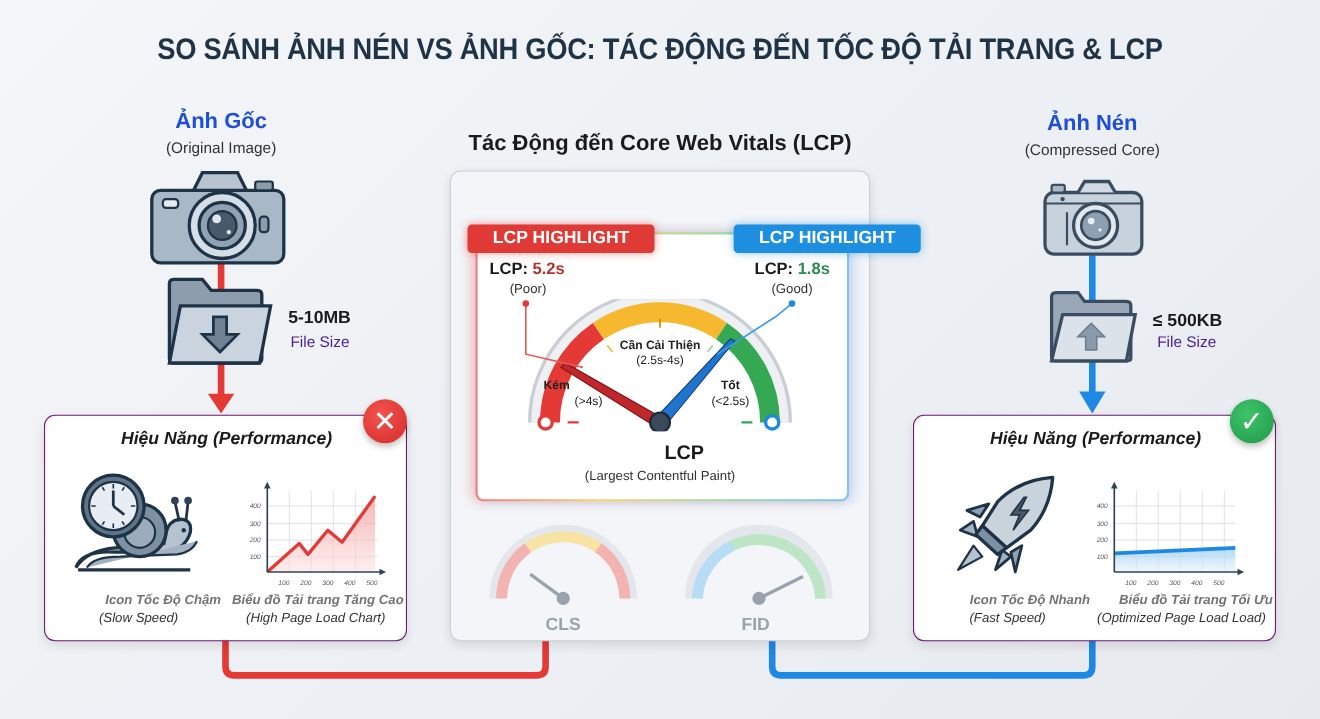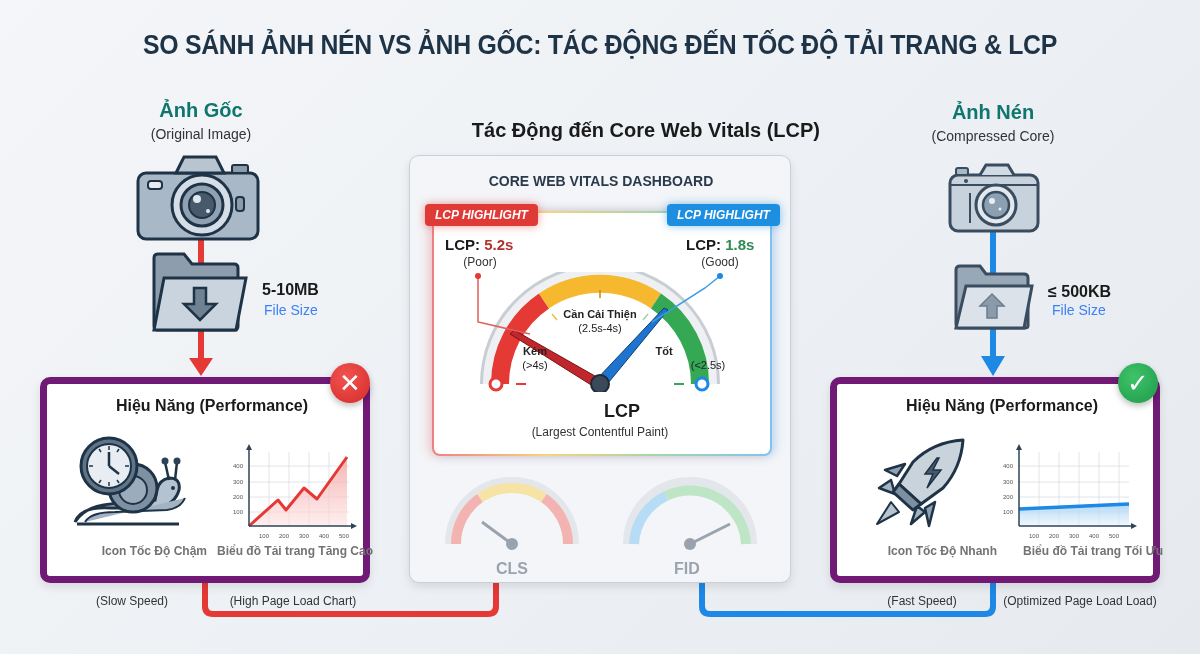--- a/index.html
+++ b/index.html
@@ -9,49 +9,50 @@
     background: linear-gradient(135deg, #f4f6f9 0%, #eceff3 60%, #e6e9ee 100%);
     position: relative;
     color: #1e2a38;
   }
   .abs { position: absolute; }
   .main-title {
     left: 0; top: 30px; width: 1200px; text-align: center;
     font-size: 27px; font-weight: 700; color: #1f3347;
     letter-spacing: -0.3px; transform: scaleX(0.92); transform-origin: center;
   }
-  .side-title { font-size: 20px; font-weight: 700; color: #0f766e; text-align: center; }
+  .side-title { font-size: 20px; font-weight: 700; color: #1d4ed8; text-align: center; }
   .side-sub { font-size: 14px; color: #333; text-align: center; }
   .file-size { font-size: 16px; font-weight: 700; color: #1a1a1a; text-align: center; }
-  .file-lbl { font-size: 14px; color: #3b82f6; }
-  .center-title { font-size: 20px; font-weight: 700; color: #1a1a1a; text-align: right; }
+  .file-lbl { font-size: 14px; color: #4c1d95; }
+  .center-title { font-size: 20px; font-weight: 700; color: #1a1a1a; text-align: center; }
 
   .perf-card {
-    background: #fff; border: 7px solid #701a75; border-radius: 10px;
+    background: #fff; border: 1px solid #701a75; border-radius: 10px;
     box-shadow: 0 4px 10px rgba(0,0,0,0.10);
+    font-style: italic;
   }
   .perf-title { font-size: 16px; font-weight: 700; color: #1a1a1a; text-align: center; }
   .cap-main { font-size: 12px; font-weight: 700; color: #737373; text-align: right; white-space: nowrap; }
-  .cap-sub { font-size: 12px; color: #333; text-align: center; white-space: nowrap; margin-top: 34px; }
+  .cap-sub { font-size: 12px; color: #333; text-align: center; white-space: nowrap; }
 
   .dash-card {
     background: #f3f5f8; border: 1px solid #c9d0d8; border-radius: 10px;
     box-shadow: 0 4px 10px rgba(0,0,0,0.10);
   }
   .dash-title { font-size: 14px; font-weight: 700; color: #2b3a4a; text-align: center; }
   .inner-panel {
     border-radius: 8px; background: #ffffff;
     border: 2px solid transparent;
     background-image: linear-gradient(#fff,#fff), linear-gradient(90deg,#f08080,#f6d57a,#9fd8a8,#7fc4f2);
     background-origin: border-box; background-clip: padding-box, border-box;
     box-shadow: -4px 0 10px rgba(240,80,80,0.25), 4px 0 10px rgba(60,150,240,0.25);
   }
   .tag {
-    font-size: 12px; font-weight: 700; color: #fff; padding: 4px 10px;
-    border-radius: 4px; white-space: nowrap; font-style: italic;
+    font-size: 16px; font-weight: 700; color: #fff; padding: 4px 23px;
+    border-radius: 4px; white-space: nowrap;
   }
   .tag-red { background: #e03a36; box-shadow: 0 0 8px rgba(224,58,54,0.5); }
   .tag-blue { background: #1e8fe0; box-shadow: 0 0 8px rgba(30,143,224,0.5); }
   .lcp-val { font-size: 15px; font-weight: 700; color: #1a1a1a; white-space: nowrap; }
   .lcp-state { font-size: 12px; color: #333; text-align: center; }
   .gauge-lbl { font-size: 11px; color: #222; text-align: center; white-space: nowrap; }
   .gauge-lbl b { font-weight: 700; }
   .lcp-big { font-size: 18px; font-weight: 700; color: #1a1a1a; text-align: right; }
   .lcp-big-sub { font-size: 12px; color: #333; text-align: center; white-space: nowrap; }
   .faded-lbl { font-size: 16px; font-weight: 700; color: #9aa3ad; }
@@ -255,21 +256,20 @@
   <div class="abs cap-main" style="left:10px;top:160px;width:150px;">Icon Tốc Độ Nhanh</div>
   <div class="abs cap-sub" style="left:10px;top:176px;width:150px;">(Fast Speed)</div>
   <div class="abs cap-main" style="left:160px;top:160px;width:166px;">Biểu đồ Tải trang Tối Ưu</div>
   <div class="abs cap-sub" style="left:156px;top:176px;width:174px;">(Optimized Page Load Load)</div>
 </div>
 <div class="abs badge badge-green" style="left:1118px;top:363px;">✓</div>
 
 <div class="abs center-title" style="left:380px;top:119px;width:440px;">Tác Động đến Core Web Vitals (LCP)</div>
 
 <div class="abs dash-card" style="left:409px;top:155px;width:382px;height:428px;">
-  <div class="abs dash-title" style="left:0;top:17px;width:382px;">CORE WEB VITALS DASHBOARD</div>
 
   <div class="abs inner-panel" style="left:22px;top:55px;width:340px;height:245px;"></div>
 
   <svg class="abs" style="left:32px;top:318px;" width="140" height="80" viewBox="0 0 140 80">
     <path d="M10 70 A60 60 0 0 1 130 70" fill="none" stroke="#e3e6ea" stroke-width="14"></path>
     <path d="M14 70 A56 56 0 0 1 38 24" fill="none" stroke="#f3b3b1" stroke-width="10"></path>
     <path d="M38 24 A56 56 0 0 1 102 24" fill="none" stroke="#f7e3a4" stroke-width="10"></path>
     <path d="M102 24 A56 56 0 0 1 126 70" fill="none" stroke="#f3b3b1" stroke-width="10"></path>
     <line x1="70" y1="70" x2="40" y2="48" stroke="#9aa3ad" stroke-width="3"></line>
     <circle cx="70" cy="70" r="6" fill="#9aa3ad"></circle>
@@ -324,24 +324,24 @@
   <span>LCP:</span>
   <span style="color:#2f8a50;">1.8s</span>
 </div>
 <div class="abs lcp-state" style="left:690px;top:255px;width:60px;">(Good)</div>
 
 <div class="abs gauge-lbl" style="left:560px;top:308px;width:80px;">
   <b>Cần Cải Thiện</b>
 </div>
 <div class="abs gauge-lbl" style="left:560px;top:322px;width:80px;">(2.5s-4s)</div>
 
-<div class="abs gauge-lbl" style="left:515px;top:345px;width:40px;text-align:center;">
+<div class="abs gauge-lbl" style="left:486px;top:345px;width:40px;text-align:center;">
   <b>Kém</b>
 </div>
 <div class="abs gauge-lbl" style="left:515px;top:359px;width:40px;">(&gt;4s)</div>
 
 <div class="abs gauge-lbl" style="left:644px;top:345px;width:40px;">
   <b>Tốt</b>
 </div>
-<div class="abs gauge-lbl" style="left:642px;top:359px;width:44px;margin-left:44px;">(&lt;2.5s)</div>
+<div class="abs gauge-lbl" style="left:642px;top:359px;width:44px;">(&lt;2.5s)</div>
 
 <div class="abs lcp-big" style="left:560px;top:401px;width:80px;">LCP</div>
 <div class="abs lcp-big-sub" style="left:520px;top:425px;width:160px;">(Largest Contentful Paint)</div>
 
 </body></html>

